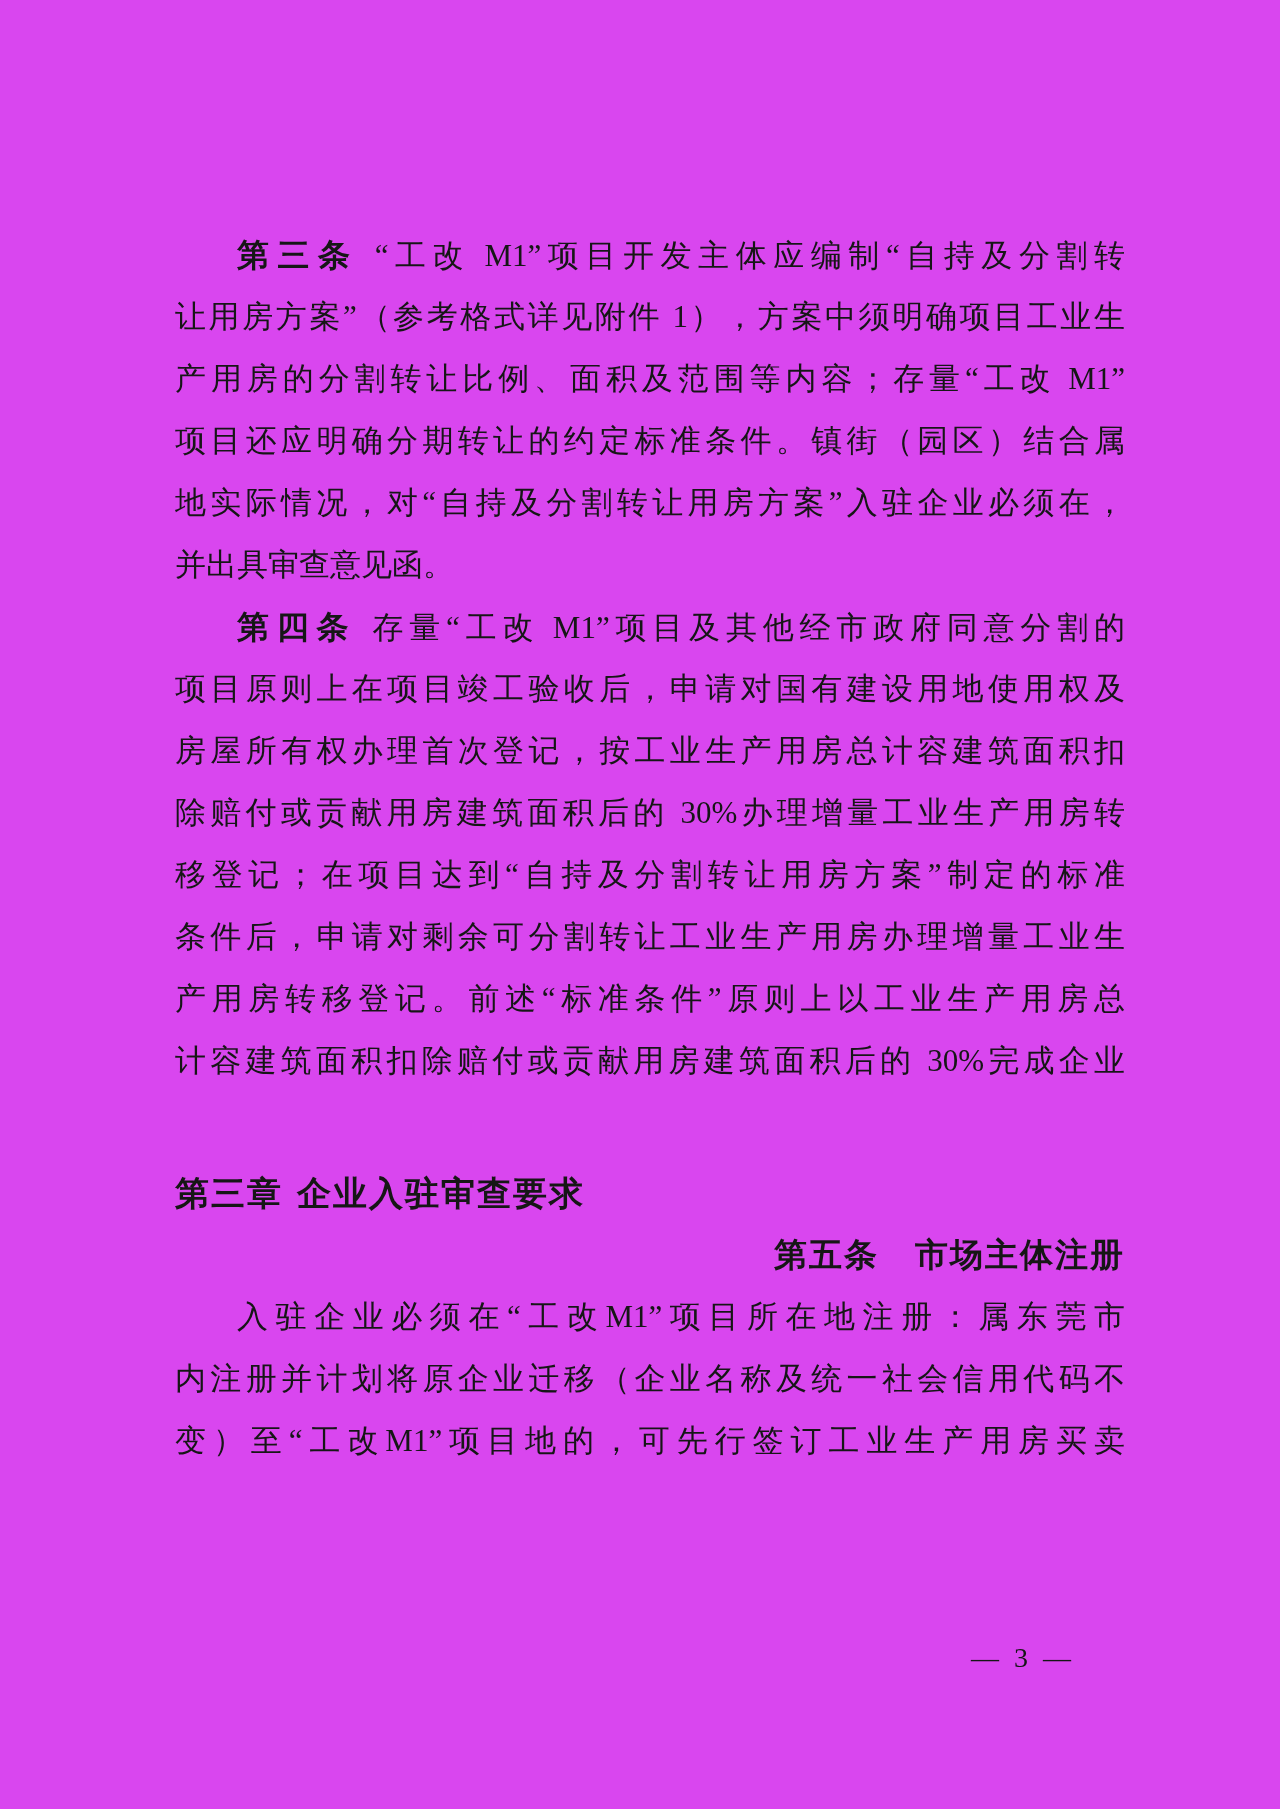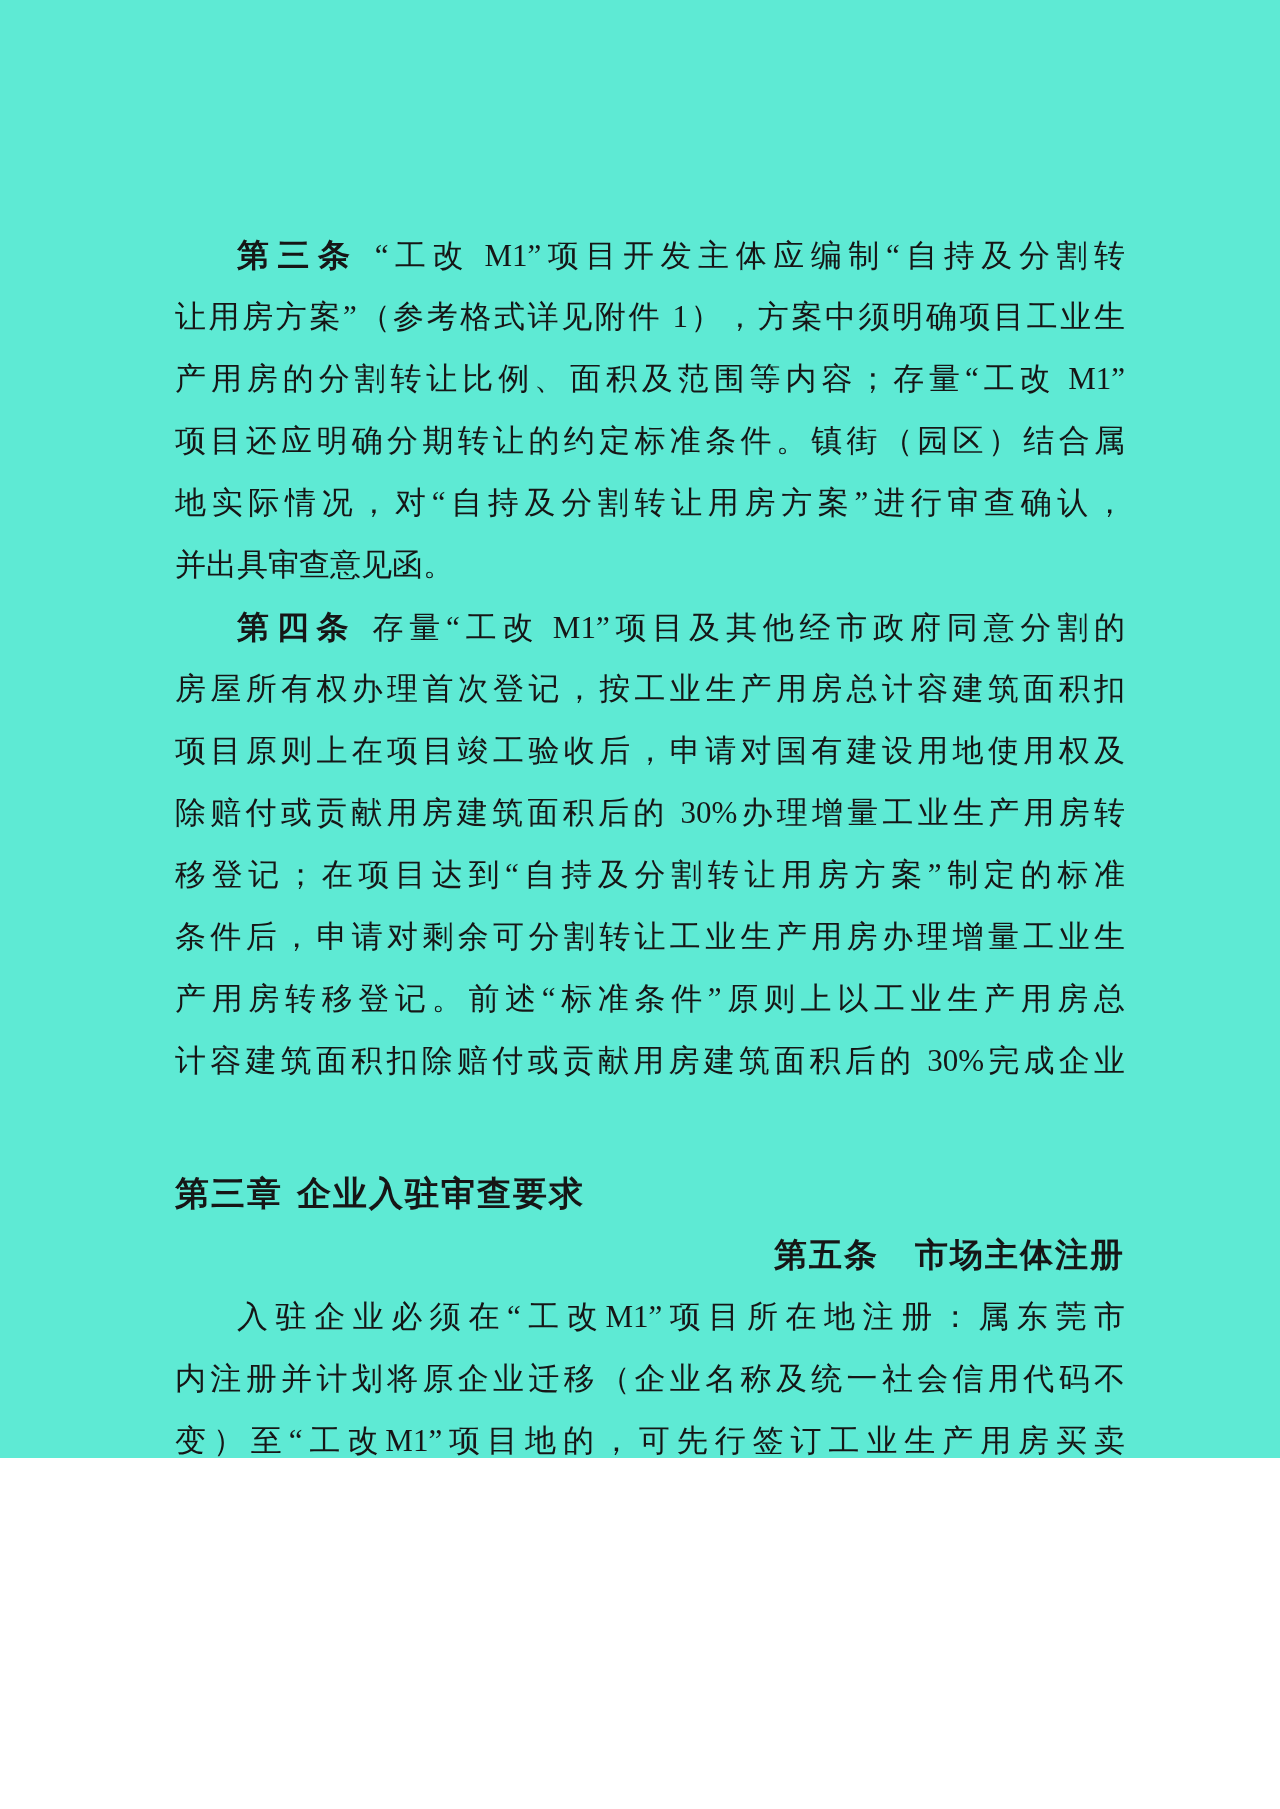--- a/index.html
+++ b/index.html
@@ -1,20 +1,20 @@
 <!DOCTYPE html>
 <html><head>
 <meta charset="utf-8">
 <style>
   html, body { margin: 0; padding: 0; background: #ffffff; }
   .page {
     position: relative;
     width: 1280px;
-    height: 1458px;
-    background: #5eead4;
+    height: 1809px;
+    background: #d946ef;
     color: #161616;
     font-family: "Liberation Serif", "DejaVu Serif", serif;
     overflow: hidden;
     text-decoration: underline;
   }
   .content {
     position: absolute;
     left: 175px;
     top: 224px;
     width: 950px;
@@ -78,30 +78,30 @@
 <div class="page">
   <div class="content">
 
     <div class="para">
       <div class="line indent">
         <span class="lead">第三条</span><span>“工改 M1”项目开发主体应编制“自持及分割转</span>
       </div>
       <div class="line">让用房方案”（参考格式详见附件 1），方案中须明确项目工业生</div>
       <div class="line">产用房的分割转让比例、面积及范围等内容；存量“工改 M1”</div>
       <div class="line">项目还应明确分期转让的约定标准条件。镇街（园区）结合属</div>
-      <div class="line">地实际情况，对“自持及分割转让用房方案”进行审查确认，</div>
+      <div class="line">地实际情况，对“自持及分割转让用房方案”入驻企业必须在，</div>
       <div class="line last">并出具审查意见函。</div>
     </div>
 
     <div class="para">
       <div class="line indent">
         <span class="lead">第四条</span><span>存量“工改 M1”项目及其他经市政府同意分割的</span>
       </div>
+      <div class="line">项目原则上在项目竣工验收后，申请对国有建设用地使用权及</div>
       <div class="line">房屋所有权办理首次登记，按工业生产用房总计容建筑面积扣</div>
-      <div class="line">项目原则上在项目竣工验收后，申请对国有建设用地使用权及</div>
       <div class="line">除赔付或贡献用房建筑面积后的 30%办理增量工业生产用房转</div>
       <div class="line">移登记；在项目达到“自持及分割转让用房方案”制定的标准</div>
       <div class="line">条件后，申请对剩余可分割转让工业生产用房办理增量工业生</div>
       <div class="line">产用房转移登记。前述“标准条件”原则上以工业生产用房总</div>
       <div class="line">计容建筑面积扣除赔付或贡献用房建筑面积后的 30%完成企业</div>
     </div>
 
     <div class="chapter-heading">
       <span class="chapter-num">第三章</span><span>企业入驻审查要求</span>
     </div>

